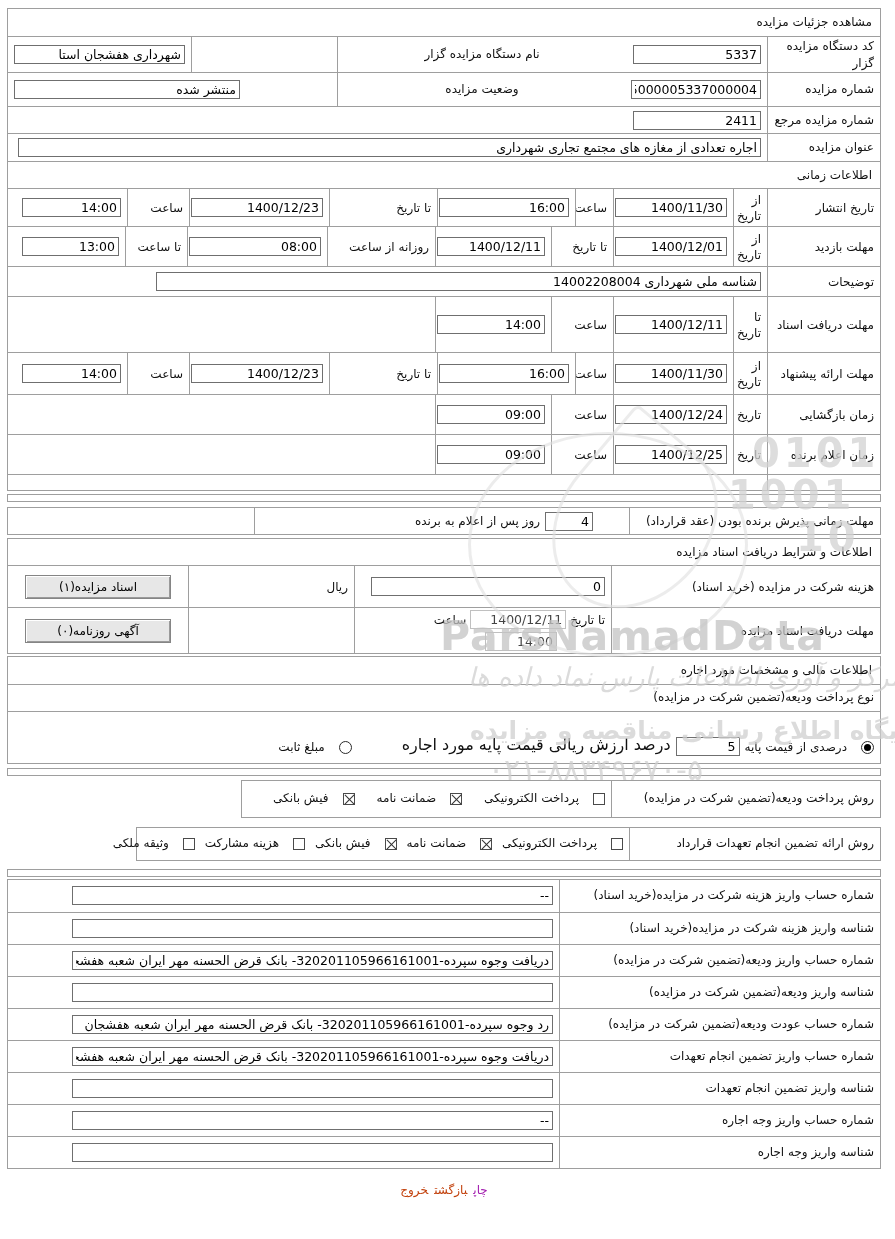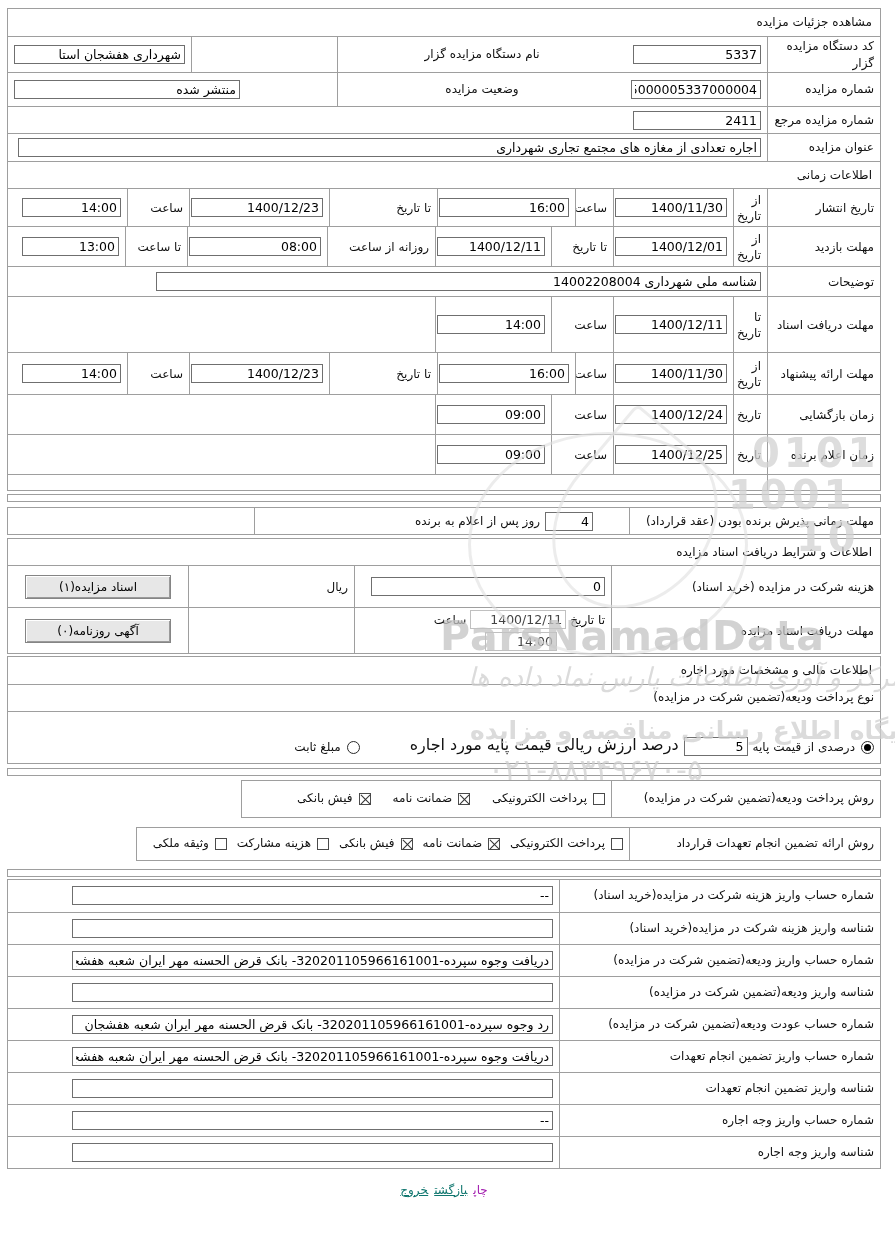--- a/index.html
+++ b/index.html
@@ -22,23 +22,23 @@
   .inp.dis{border-color:#c0c0c0;color:#444}
   .btn{background:#e7e7e7;border:1px solid #858585;box-shadow:inset 1px 1px 0 #fff,inset -1px -1px 0 #9a9a9a;
        font-family:inherit;font-size:12px;height:24px;padding:1px 12px;min-width:146px;cursor:pointer}
   .strip{border:1px solid #9e9e9e;height:8px}
   .cb{width:12px;height:12px;border:1px solid #4a4a4a;background:#fff;display:inline-block;position:relative;flex:none}
   .cb.checked::before,.cb.checked::after{content:"";position:absolute;left:-1px;top:5px;width:13px;height:1px;background:#333}
   .cb.checked::before{transform:rotate(45deg)}
   .cb.checked::after{transform:rotate(-45deg)}
   .radio{width:13px;height:13px;border:1px solid #2a2a2a;border-radius:50%;background:#fff;display:inline-block;position:relative;flex:none}
   .radio.checked::before{content:"";position:absolute;inset:2px;background:#000;border-radius:50%}
-  .ck-item{display:inline-flex;align-items:center;gap:6px;font-size:12px;white-space:nowrap}
+  .ck-item{display:inline-flex;align-items:center;gap:14px;font-size:12px;white-space:nowrap}
   .footer{text-align:center;margin-top:14px;font-size:12px}
-  .link{color:#0f766e;text-decoration:underline;margin:0 3px;cursor:pointer}
+  .link{color:#c2410c;margin:0 3px;cursor:pointer}
   .plain{color:#a21caf;margin:0 3px}
   
   .wm{position:absolute;inset:0;pointer-events:none;z-index:5}
   .wm span{position:absolute;color:#c9c9c9;opacity:.75;white-space:nowrap}
   .wm .digits{font-size:40px;font-weight:bold;letter-spacing:4px;color:#d2d2d2}
   .wm .brand{font-size:41px;font-weight:bold;letter-spacing:1px;color:#c3c3c3}
   .wm .fa1{font-size:26px;font-style:italic;color:#cfcfcf}
   .wm .fa2{font-size:25px;font-weight:bold;color:#cfcfcf}
   .wm .phone{font-size:30px;font-weight:normal;letter-spacing:2px;color:#cfcfcf}
   .wm .shape{position:absolute;border:3px solid #e0e0e0;opacity:.6}

